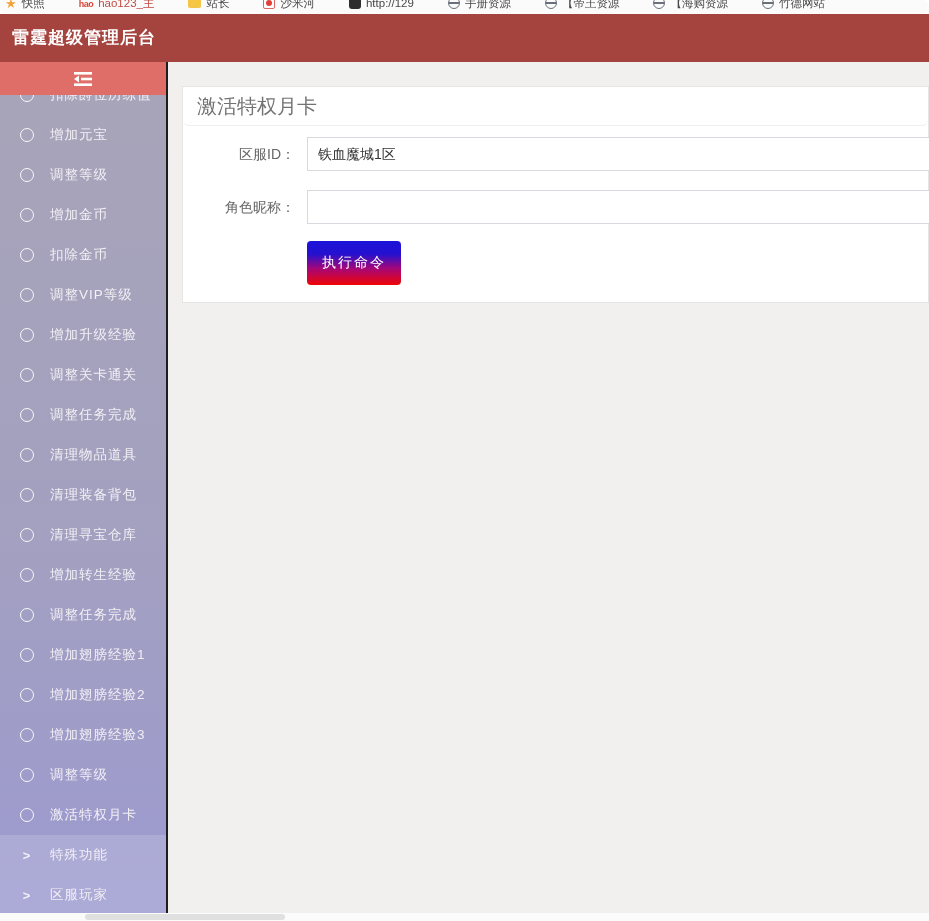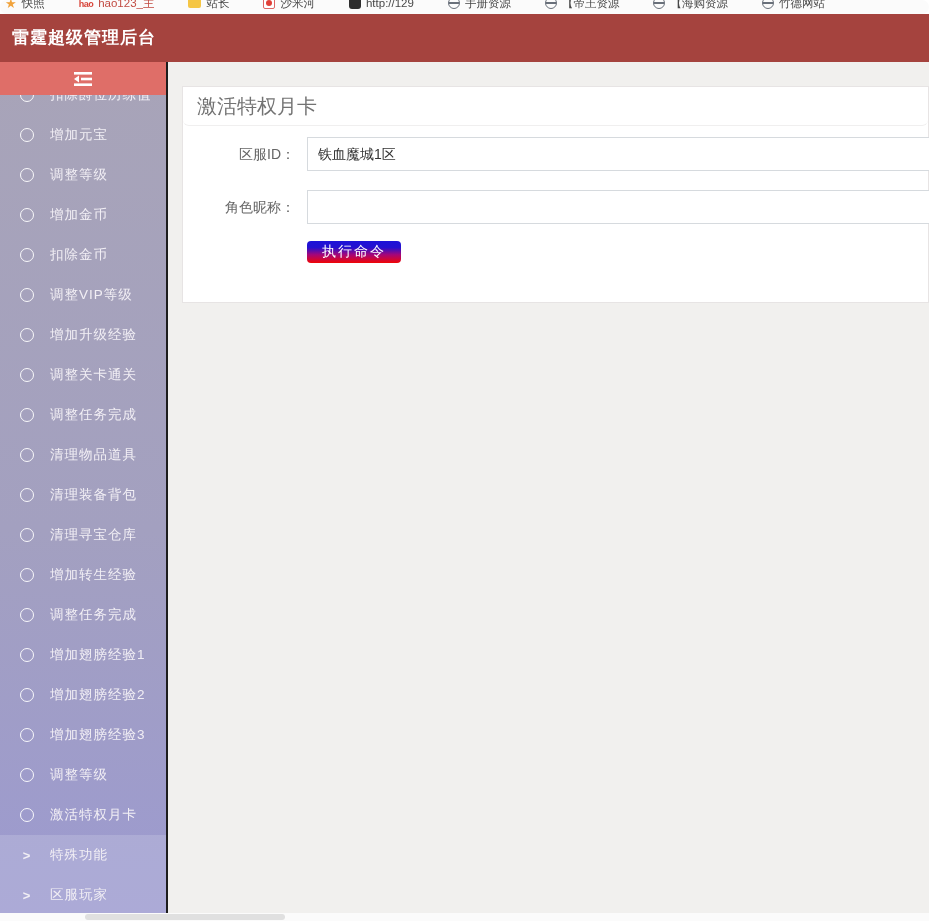--- a/index.html
+++ b/index.html
@@ -53,21 +53,21 @@
   .form-label{position:absolute;left:0;width:112px;height:34px;line-height:34px;text-align:right;
               font-size:14px;color:#656565;}
   .label-server{top:50px;}
   .label-nickname{top:103px;}
   .select-box{position:absolute;left:124px;top:50px;width:623px;height:34px;box-sizing:border-box;
               border:1px solid #d6dade;background:#fff;line-height:32px;padding-left:10px;
               font-size:14px;color:#333;cursor:pointer;}
   .text-input{position:absolute;left:124px;top:103px;width:623px;height:34px;box-sizing:border-box;
               border:1px solid #d6dade;background:#fff;padding:0 10px;font-size:14px;color:#333;
               font-family:"Liberation Sans",sans-serif;outline:none;}
-  .exec-btn{position:absolute;left:124px;top:154px;width:94px;height:22px;border:none;border-radius:4px;
+  .exec-btn{position:absolute;left:124px;top:154px;width:94px;height:44px;border:none;border-radius:4px;
             background:linear-gradient(180deg,#1c12d8 0%,#2411cf 30%,#a4067a 62%,#f00505 100%);
             color:#fff;font-size:14px;letter-spacing:2px;cursor:pointer;
             font-family:"Liberation Sans",sans-serif;}
 
   
   .hscrollbar{position:absolute;left:0;top:913px;width:929px;height:8px;background:#fbfbfb;}
   .hscroll-thumb{position:absolute;left:85px;top:1px;width:200px;height:6px;border-radius:3px;background:#e0e0e0;}
 </style>
 </head>
 <body>

